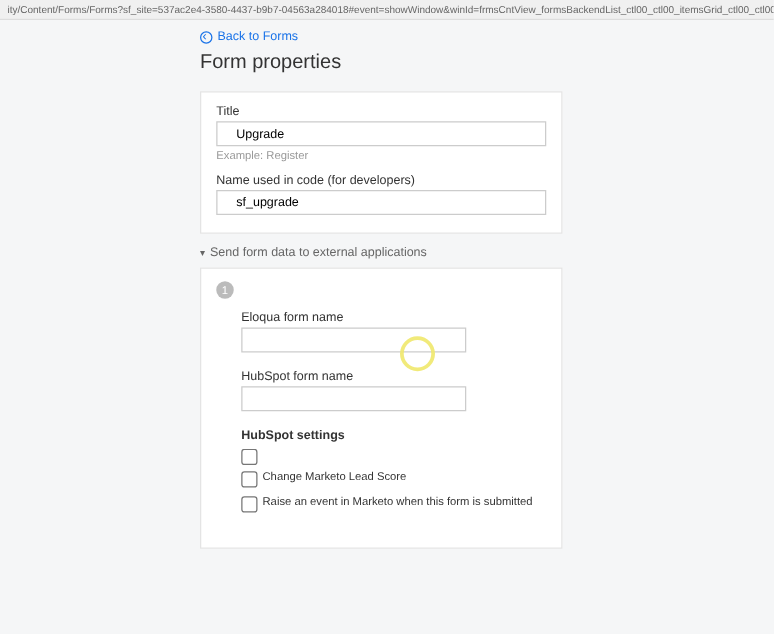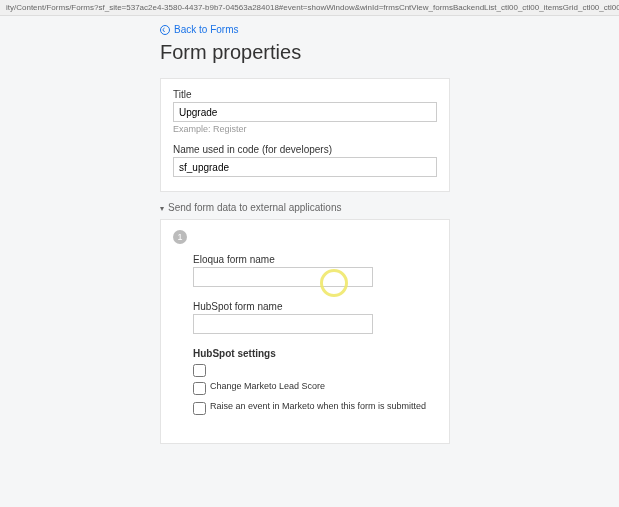--- a/index.html
+++ b/index.html
@@ -2,24 +2,24 @@
 <html><head>
 <meta charset="utf-8">
 <style>
 * { margin: 0; padding: 0; box-sizing: border-box; }
 body { font-family: Arial, Helvetica, sans-serif; background: #f5f6f7; font-size: 11px; color: #333; width: 619px; height: 507px; overflow: hidden; position: relative; }
 .addr-bar { background: #f0f0f0; border-bottom: 1px solid #ddd; padding: 3px 6px; font-size: 8px; color: #666; white-space: nowrap; overflow: hidden; }
 .content { padding: 8px 0 0 160px; }
 .back-link { color: #1a73e8; font-size: 10px; cursor: pointer; display: inline-flex; align-items: center; gap: 4px; margin-bottom: 6px; }
 .back-arrow { display: inline-block; width: 10px; height: 10px; border: 1px solid #1a73e8; border-radius: 50%; position: relative; }
 .back-arrow::after { content: '‹'; position: absolute; left: 1px; top: -2px; font-size: 10px; color: #1a73e8; }
-h1 { font-size: 20px; font-weight: 400; color: #333; margin-bottom: 14px; }
+h1 { font-size: 16px; font-weight: 400; color: #333; margin-bottom: 14px; }
 .panel { background: #fff; border: 1px solid #e4e4e4; width: 290px; padding: 10px 12px 14px; margin-bottom: 10px; }
 .lbl { display: block; font-size: 10px; color: #333; margin-bottom: 2px; }
-.txt { width: 100%; border: 1px solid #ccc; padding: 3px 5px; font-size: 10px; height: 20px; }
+.txt { width: 100%; border: 1px solid #ccc; padding: 3px 15px; font-size: 10px; height: 20px; }
 .txt.narrow { width: 180px; }
 .txt.tiny { width: 35px; }
 .ex { font-size: 9px; color: #999; margin-top: 2px; }
 .field { margin-bottom: 10px; }
 .sub-lbl { font-size: 9px; color: #999; margin-top: 2px; }
 .expander { width: 290px; font-size: 10px; color: #666; margin-bottom: 6px; cursor: pointer; }
 .expander::before { content: '▾'; font-size: 8px; margin-right: 4px; color: #666; }
 .step-row { display: flex; align-items: center; gap: 6px; margin-bottom: 10px; }
 .step-num { width: 14px; height: 14px; border-radius: 50%; background: #bbb; color: #fff; font-size: 9px; display: flex; align-items: center; justify-content: center; flex-shrink: 0; }
 .step-title { font-size: 11px; font-weight: 600; color: #333; }

